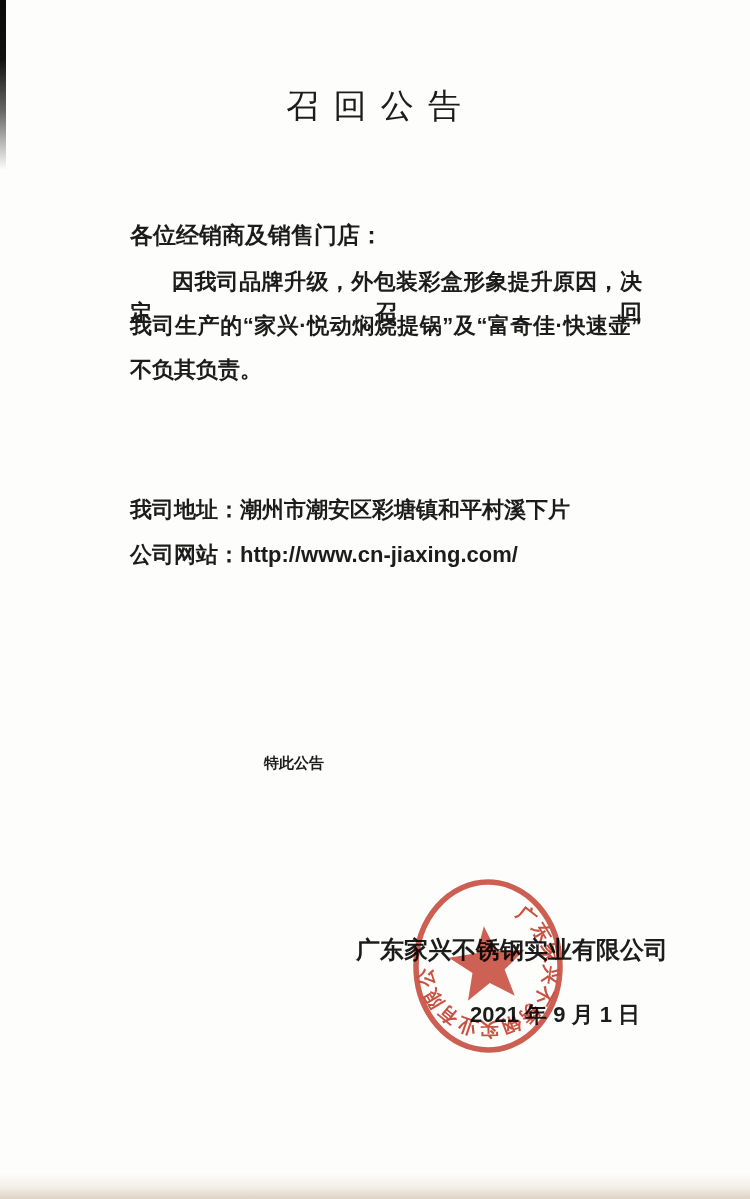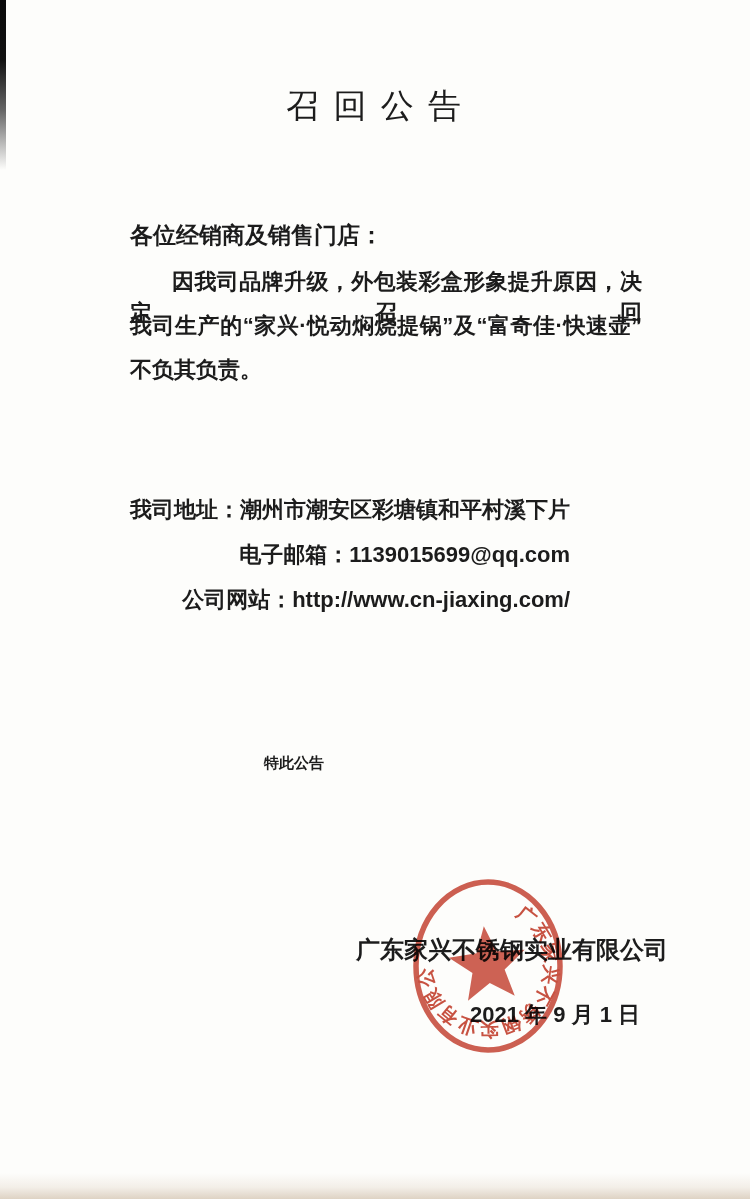--- a/index.html
+++ b/index.html
@@ -33,21 +33,21 @@
   }
   .para{
     position:absolute;top:266px;left:130px;width:512px;
     font-size:22px;font-weight:bold;
   }
   .para .line{height:44px;line-height:31px;white-space:nowrap;}
   .para .line.just{white-space:normal;text-align:justify;text-align-last:justify;}
   .para .line.indent{text-indent:42px;}
   .contacts{
     position:absolute;top:487px;left:130px;
-    font-size:22px;font-weight:bold;text-align:right;
+    font-size:22px;font-weight:bold;
   }
   .contacts .line{height:45px;line-height:45px;white-space:nowrap;}
   .closing{
     position:absolute;top:754px;left:264px;
     font-size:15px;font-weight:bold;
   }
   .company{
     position:absolute;top:934px;right:82px;
     font-size:24px;font-weight:bold;white-space:nowrap;
   }
@@ -75,21 +75,20 @@
 <div class="salutation">各位经销商及销售门店：</div>
 
 <div class="para">
   <div class="line just indent">因我司品牌升级，外包装彩盒形象提升原因，决定召回</div>
   <div class="line just">我司生产的“家兴·悦动焖烧提锅”及“富奇佳·快速壶”</div>
   <div class="line">不负其负责。</div>
 </div>
 
 <div class="contacts">
   <div class="line">我司地址：潮州市潮安区彩塘镇和平村溪下片</div>
-  <div class="line">电子邮箱：1139015699@qq.com</div>
   <div class="line">公司网站：http://www.cn-jiaxing.com/</div>
 </div>
 
 <div class="closing">特此公告</div>
 
 <div class="company">广东家兴不锈钢实业有限公司</div>
 
 <div class="date">2021 年 9 月 1 日</div>
 
 <svg class="stamp" viewBox="0 0 250 250" xmlns="http://www.w3.org/2000/svg">

